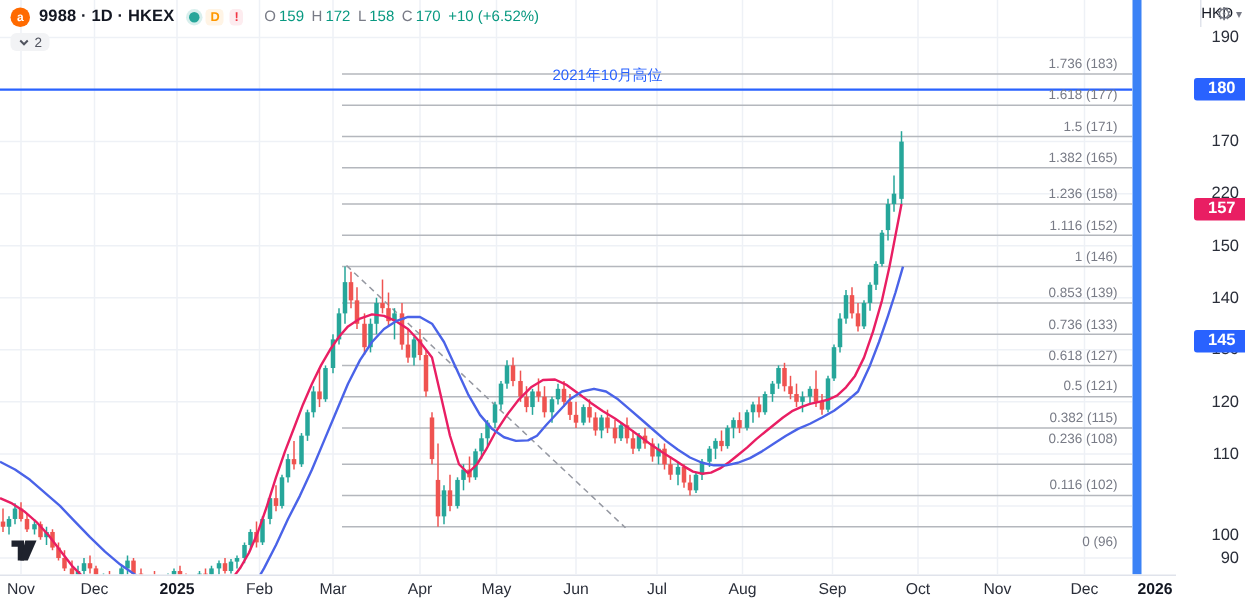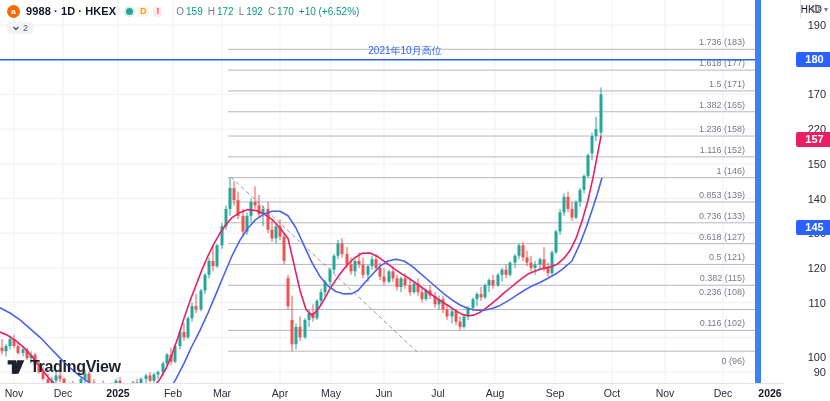--- a/index.html
+++ b/index.html
@@ -393,40 +393,39 @@
           <span class="status-dot"></span>
           <span class="badge-d">D</span>
           <span class="badge-alert">!</span>
         </span>
         <span class="ohlc">
           <span class="k">O</span>
           <span class="v">159</span>
           <span class="k">H</span>
           <span class="v">172</span>
           <span class="k">L</span>
-          <span class="v">192</span>
+          <span class="v">158</span>
           <span class="k">C</span>
           <span class="v">170</span>
           <span class="chg">+10 (+6.52%)</span>
         </span>
       </div>
       <div class="ind-pill">
         <svg width="8" height="8" viewBox="0 0 8 8">
           <polyline points="1.5,3 4,5.5 6.5,3" stroke="#50535e" fill="none" stroke-width="1.3"></polyline>
         </svg>
         <span>2</span>
       </div>
     </div>
 
     <div id="watermark">
       <svg width="20" height="20" viewBox="0 0 24 24">
         <path d="M2 4h10v16H7V9H2z" fill="#1e222d"></path>
         <path d="M13 4h9l-7 16h-6z" fill="#1e222d"></path>
       </svg>
-      <span class="tv-text">TradingView</span>
     </div>
   <div class="fib-label" style="top: 37.29px;">1.736 (183)</div>
       <div class="fib-label" style="top: 58.11px;">1.618 (177)</div>
       <div class="fib-label" style="top: 78.93px;">1.5 (171)</div>
       <div class="fib-label" style="top: 99.75px;">1.382 (165)</div>
       <div class="fib-label" style="top: 124.04px;">1.236 (158)</div>
       <div class="fib-label" style="top: 144.86px;">1.116 (152)</div>
       <div class="fib-label" style="top: 165.68px;">1 (146)</div>
       <div class="fib-label" style="top: 189.97px;">0.853 (139)</div>
       <div class="fib-label" style="top: 210.79px;">0.736 (133)</div>

